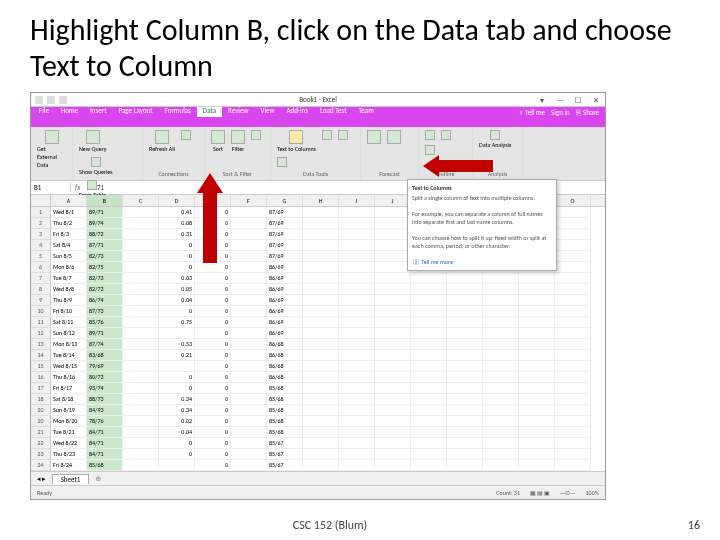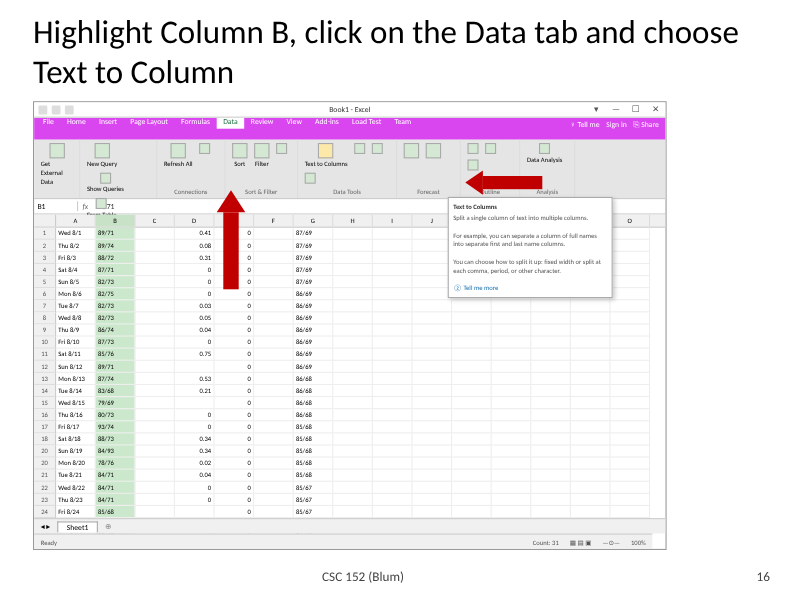--- a/index.html
+++ b/index.html
@@ -34,21 +34,21 @@
 .ch.sel{background:#c8e2c8}
 .rows{}
 .row{display:flex;height:11px;font-size:6px}
 .rh{width:20px;background:#f0f0f0;border-right:1px solid #ccc;border-bottom:1px solid #ddd;text-align:center;line-height:11px;color:#555}
 .cell{width:36px;border-right:1px solid #eee;border-bottom:1px solid #eee;padding:0 2px;line-height:11px;overflow:hidden;white-space:nowrap}
 .cell.sel{background:#cce8cc}
 .cell.r{text-align:right}
 .sheet-tabs{position:absolute;bottom:14px;left:0;right:0;height:14px;background:#f0f0f0;border-top:1px solid #ccc;display:flex;align-items:center;font-size:7px;padding:0 6px;gap:6px}
 .sheet-tabs .st{background:#fff;border:1px solid #aaa;padding:0 8px;border-bottom:none}
 .sheet-tabs .plus{color:#888}
-.statusbar{position:absolute;bottom:0;left:0;right:12px;height:14px;background:#f0f0f0;border-top:1px solid #ccc;display:flex;align-items:center;font-size:6px;padding:0 6px;color:#555;justify-content:flex-end;gap:10px}
+.statusbar{position:absolute;bottom:0;left:0;right:0;height:14px;background:#f0f0f0;border-top:1px solid #ccc;display:flex;align-items:center;font-size:6px;padding:0 6px;color:#555;justify-content:flex-end;gap:10px}
 .arrow1{position:absolute;left:166px;top:80px;width:26px;height:90px;pointer-events:none}
 .arrow1 .head{width:0;height:0;border-left:13px solid transparent;border-right:13px solid transparent;border-bottom:20px solid #c00000}
 .arrow1 .stem{width:14px;height:70px;background:#c00000;margin:0 auto}
 .arrow2{position:absolute;left:392px;top:62px;width:70px;height:22px;display:flex;align-items:center;pointer-events:none}
 .arrow2 .head{width:0;height:0;border-top:11px solid transparent;border-bottom:11px solid transparent;border-right:16px solid #c00000}
 .arrow2 .stem{width:54px;height:12px;background:#c00000}
 .tooltip{position:absolute;left:376px;top:86px;width:150px;background:#fff;border:1px solid #aaa;box-shadow:2px 2px 4px rgba(0,0,0,.2);padding:4px;font-size:6px;color:#555}
 .tooltip .tt-title{font-weight:bold;color:#333;margin-bottom:2px}
 .tooltip .tt-more{color:#1a6fb0;margin-top:8px}
 .footer{position:absolute;bottom:8px;left:0;right:0;display:flex;font-size:12px;color:#444}

